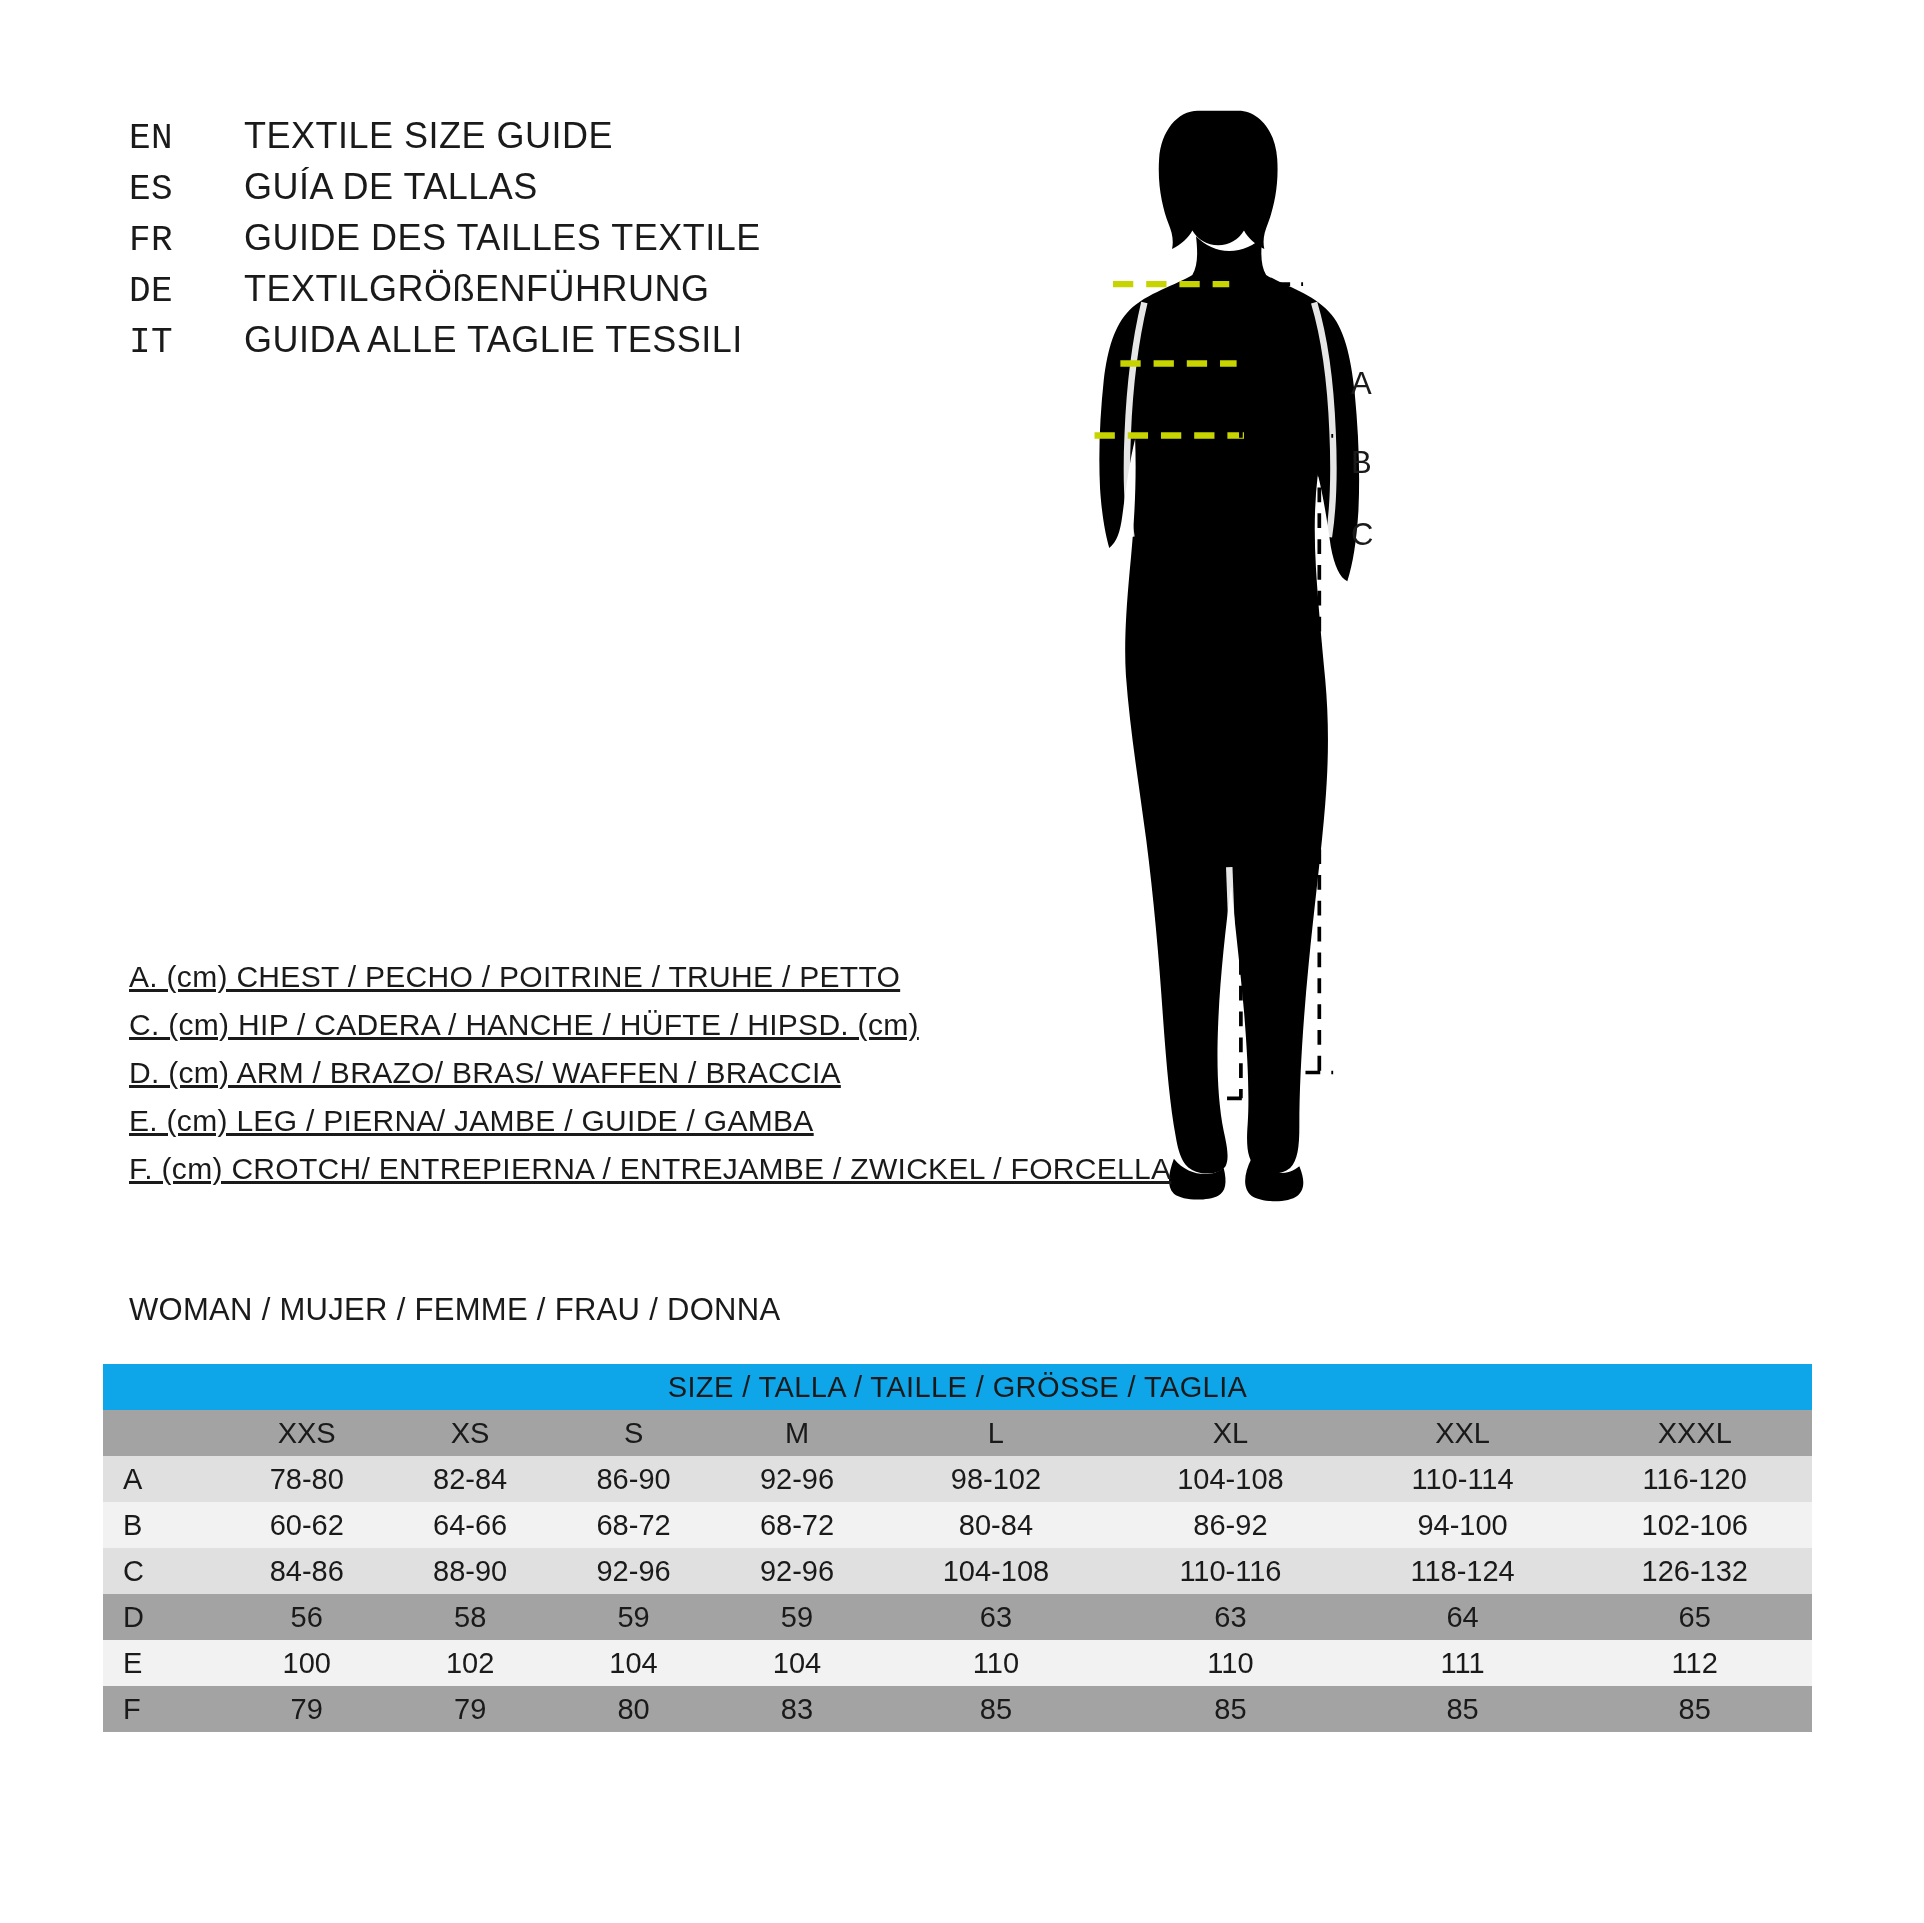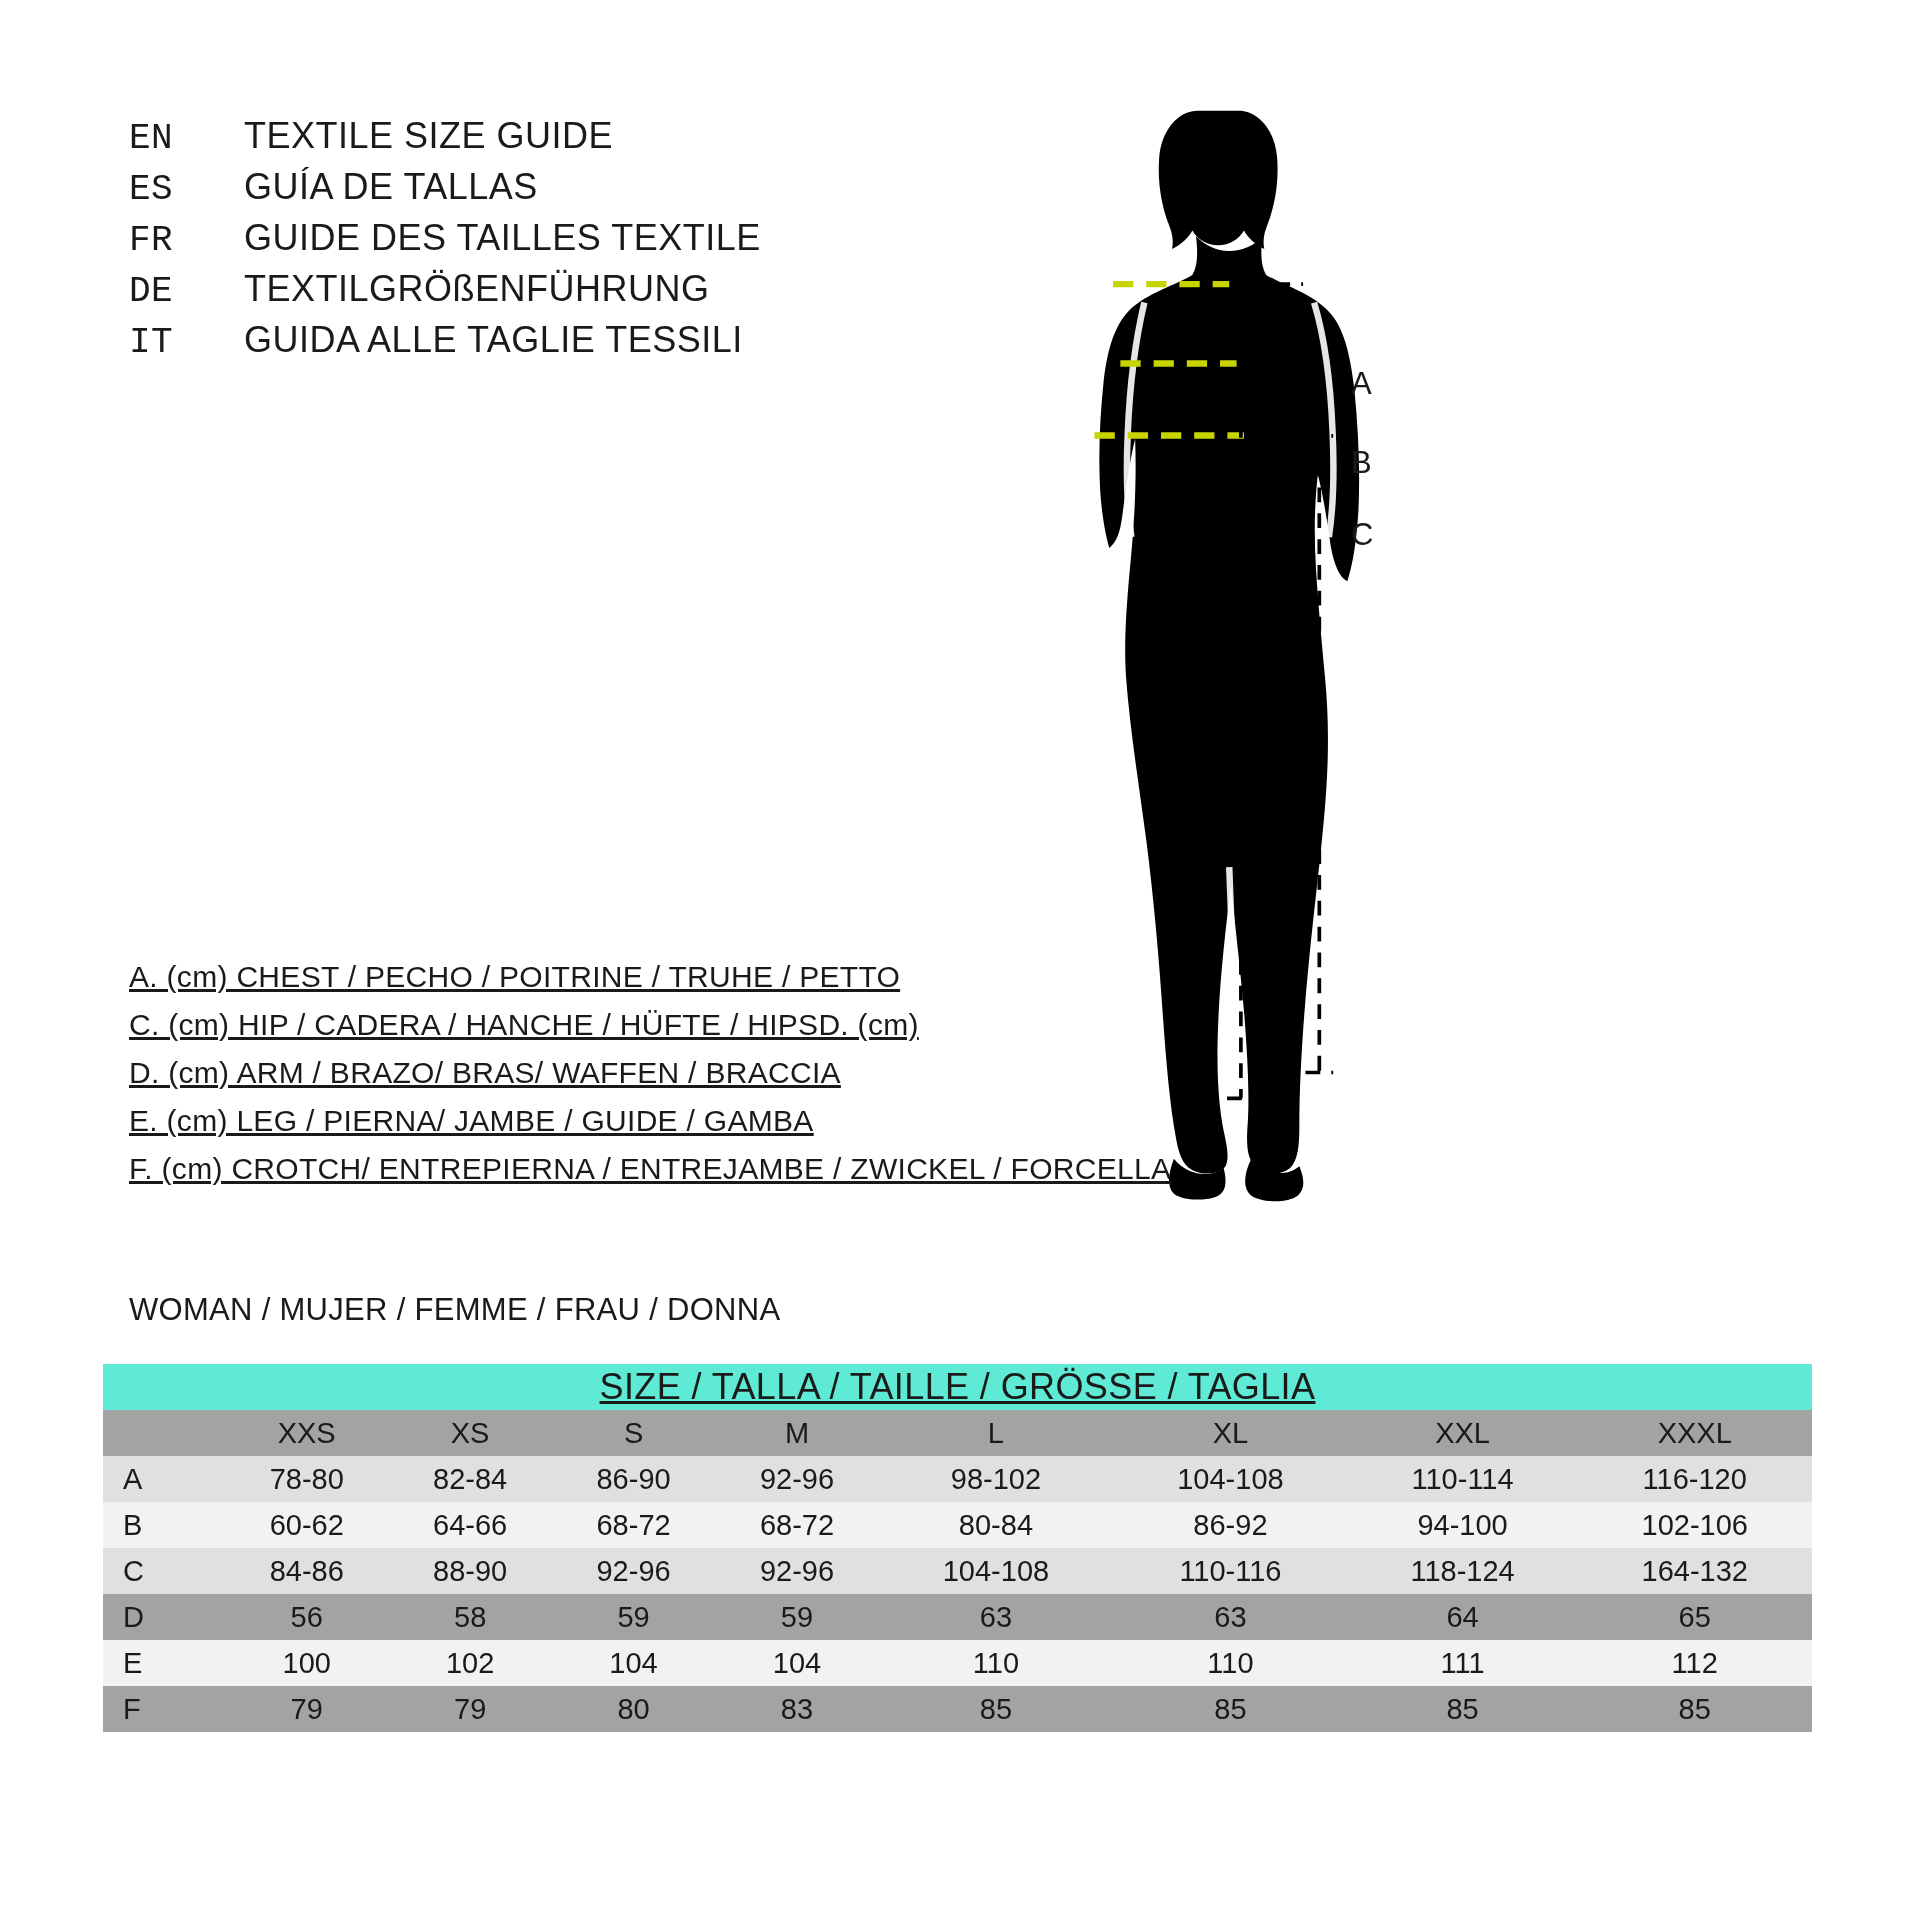--- a/index.html
+++ b/index.html
@@ -75,27 +75,26 @@
     height: 46px;
     text-align: center;
     font-weight: normal;
   }
   #size-table .rowhead {
     text-align: left;
     padding-left: 20px;
     width: 102px;
   }
   .header-band td {
-    background: #5eead4;
+    background: #0ea5e9;
     text-align: left;
     padding-left: 20px;
     height: 54px;
-    font-size: 36px;
+    font-size: 29px;
     letter-spacing: 0.4px;
-    text-decoration: underline;
   }
   .zebra-dark td { background: #e0e0e0; }
   .zebra-light td { background: #f2f2f2; }
   .plain td { background: #a3a3a3; }
 
   
   #figure-area {
     position: absolute;
     left: 1089px;
     top: 55px;
@@ -292,21 +291,21 @@
 
     <tr class="zebra-dark">
       <td class="rowhead">C</td>
       <td>84-86</td>
       <td>88-90</td>
       <td>92-96</td>
       <td>92-96</td>
       <td>104-108</td>
       <td>110-116</td>
       <td>118-124</td>
-      <td>164-132</td>
+      <td>126-132</td>
     </tr>
 
     <tr class="plain">
       <td class="rowhead">D</td>
       <td>56</td>
       <td>58</td>
       <td>59</td>
       <td>59</td>
       <td>63</td>
       <td>63</td>

